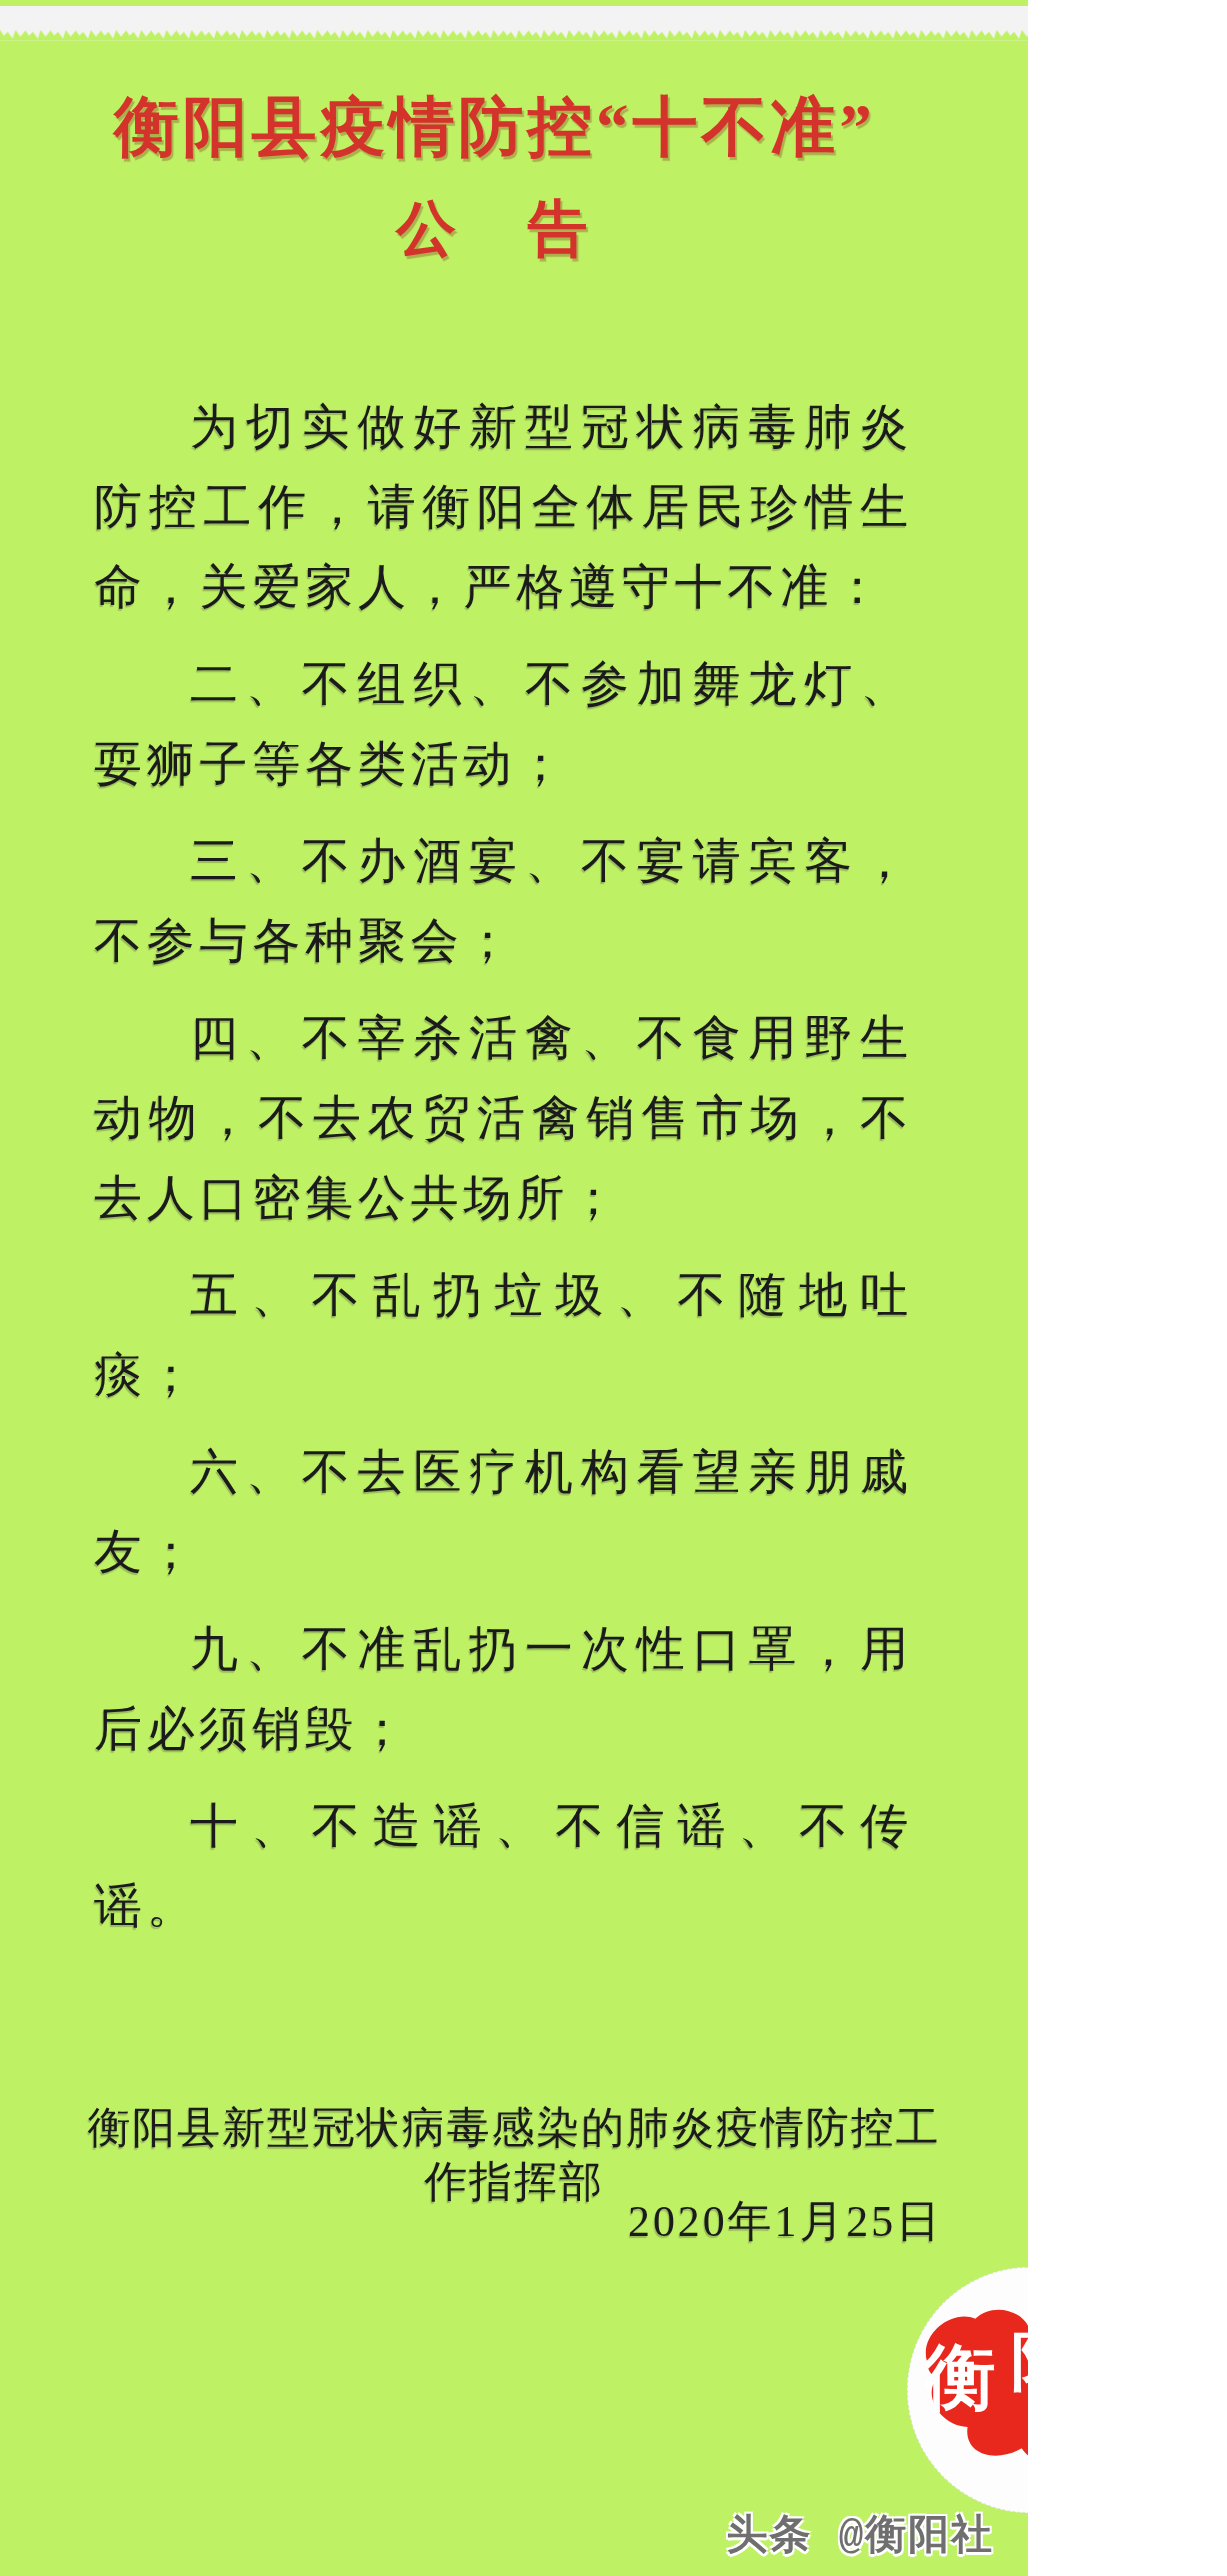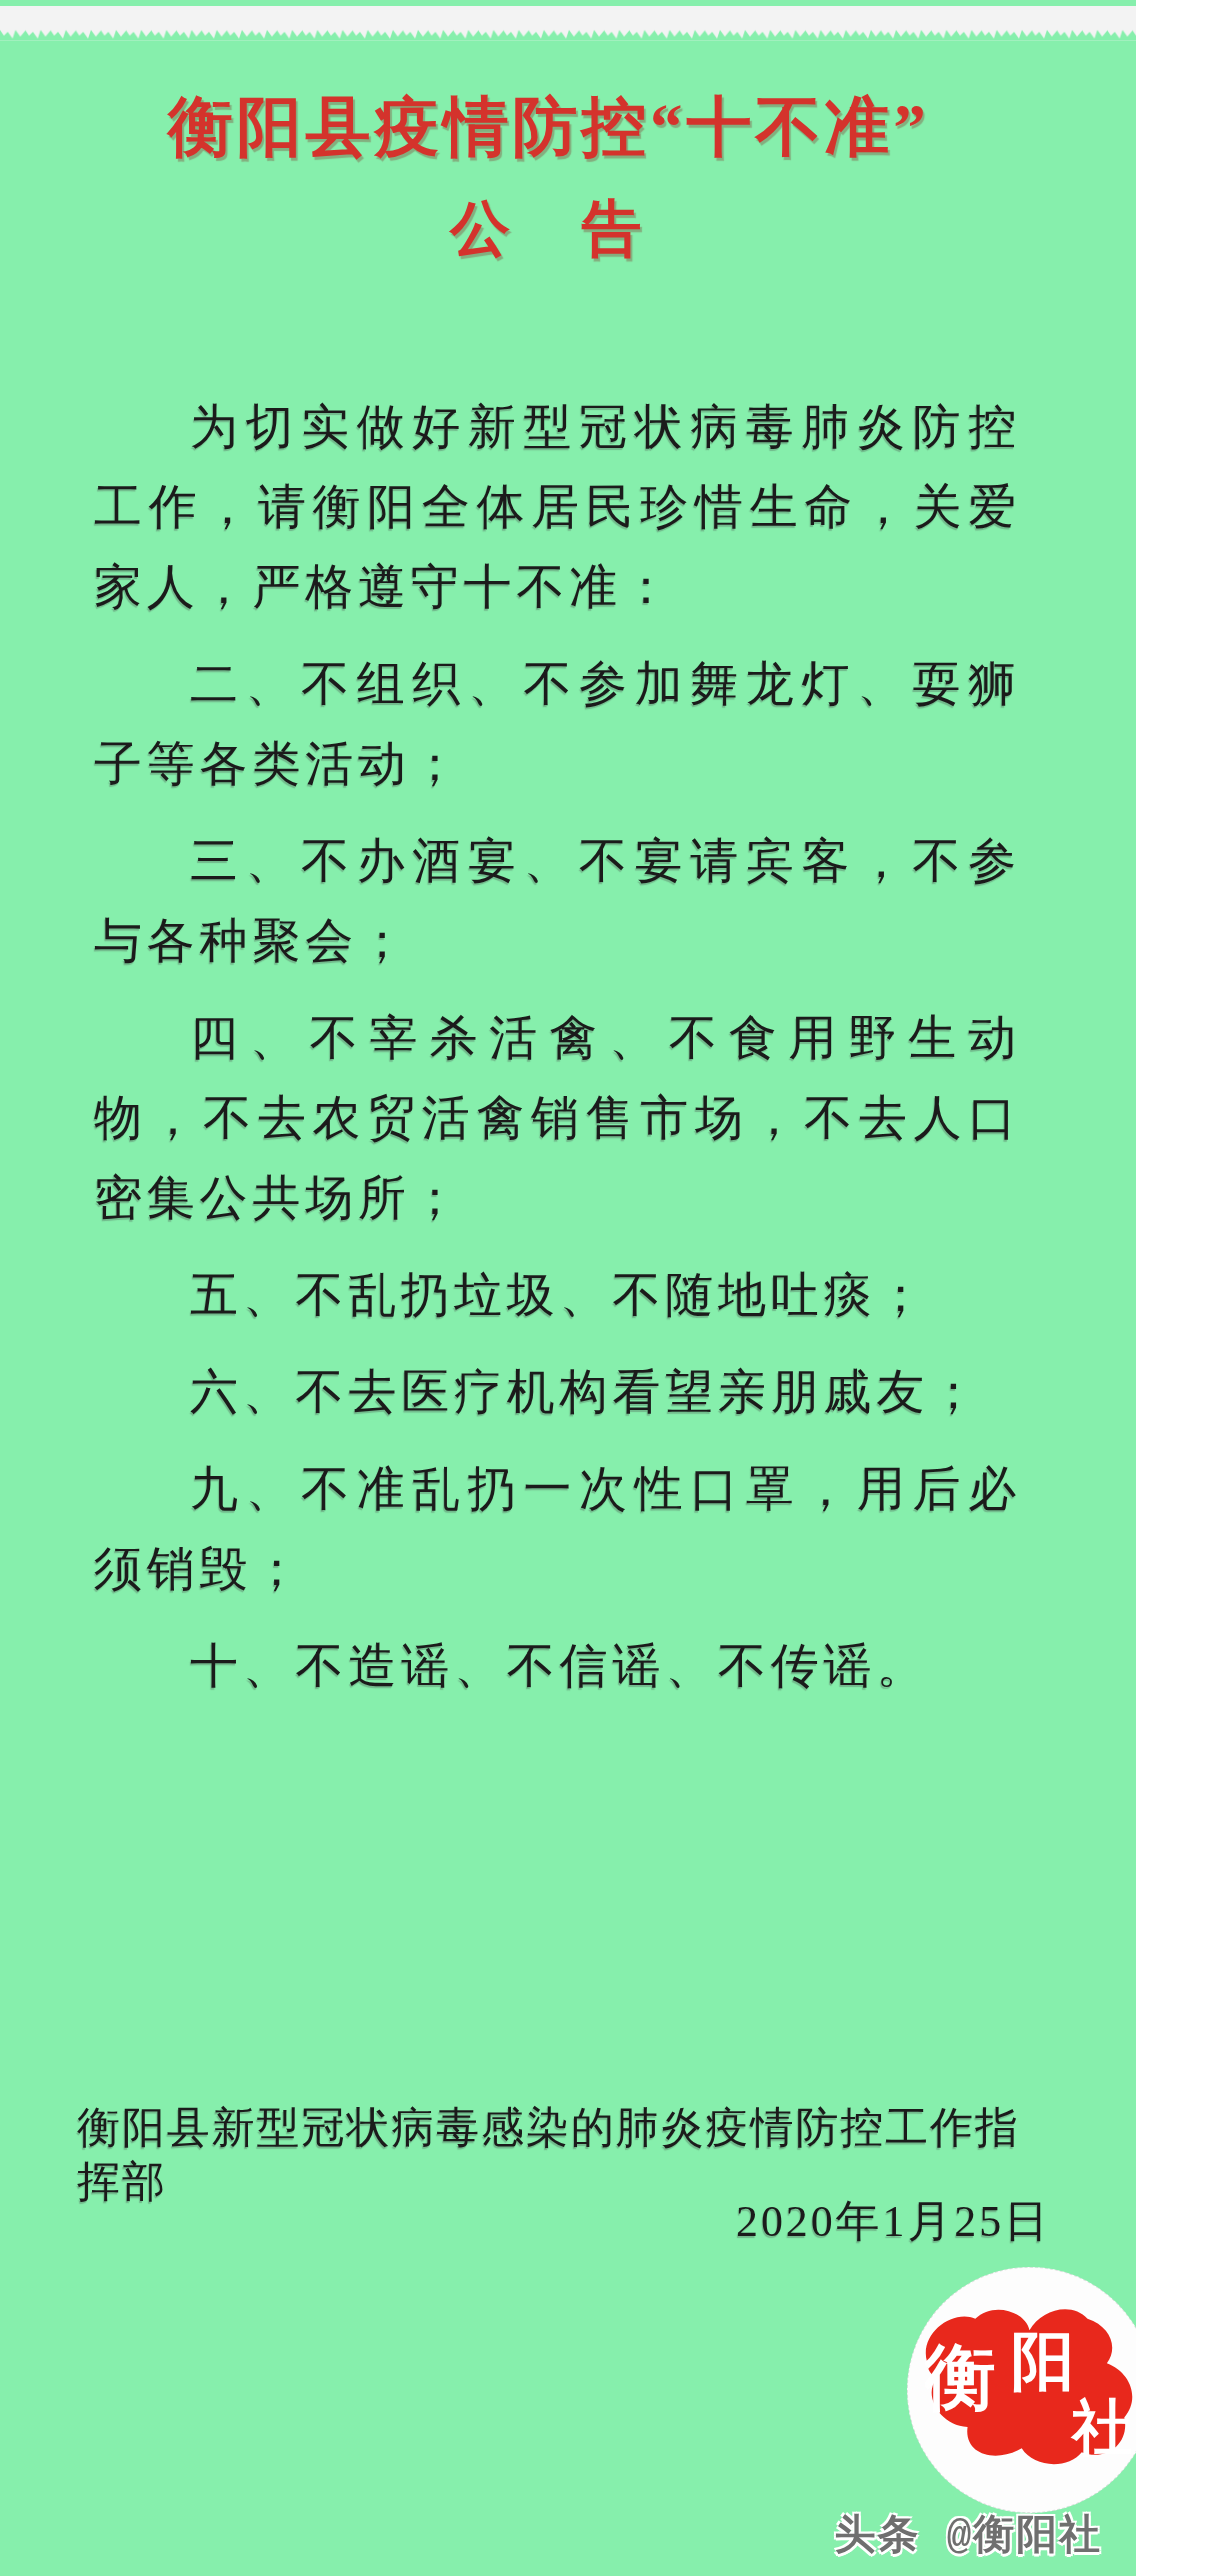--- a/index.html
+++ b/index.html
@@ -2,23 +2,23 @@
 <html><head>
 <meta charset="utf-8">
 <style>
   html, body {
     margin: 0;
     padding: 0;
     background: #ffffff;
   }
   .page {
     position: relative;
-    width: 1136px;
+    width: 1028px;
     height: 2576px;
-    background: #86efac;
+    background: #bef264;
     overflow: hidden;
     font-family: "Liberation Serif", "DejaVu Serif", serif;
   }
 
   
   .top-band {
     position: absolute;
     top: 5.8px; left: 0; right: 0;
     height: 21px;
     background: #f3f3f3;
@@ -68,21 +68,21 @@
   .notice-body p {
     margin: 17px;
     text-indent: 2em;
   }
 
   .signature {
     position: absolute;
     top: 2101px;
     left: 77px;
     right: 77px;
-    text-align: left;
+    text-align: center;
     color: #1b1b1b;
     font-size: 43px;
     line-height: 54px;
     letter-spacing: 1.9px;
     text-shadow: -1px 1.9px 1px rgba(70, 70, 70, 0.32);
   }
   .date {
     position: absolute;
     top: 2194px;
     left: 77px;

